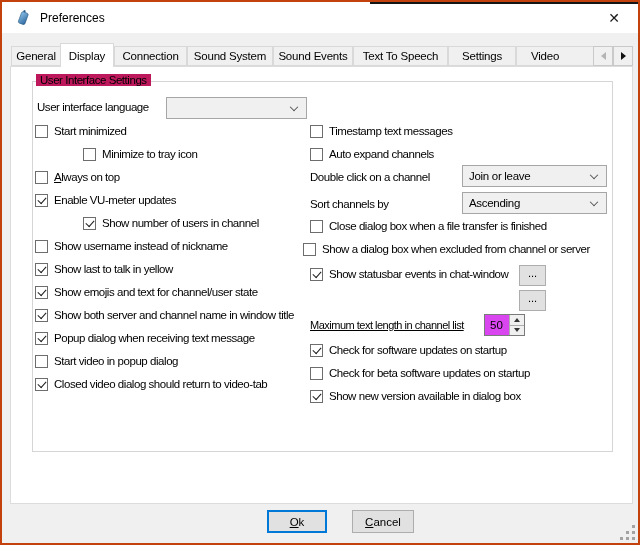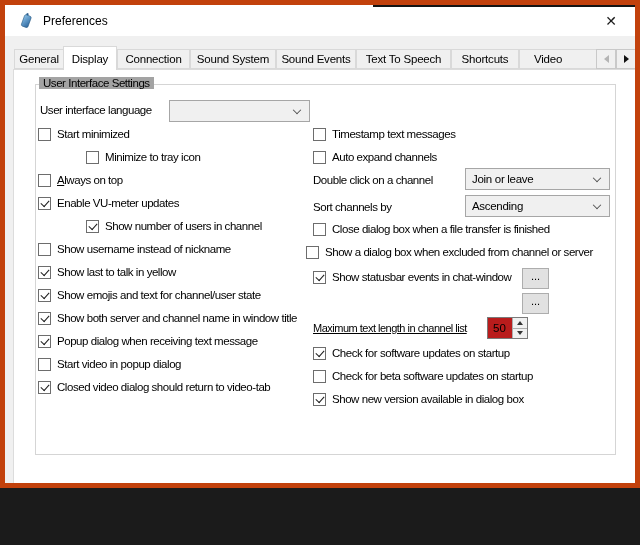--- a/index.html
+++ b/index.html
@@ -1,19 +1,19 @@
 <!DOCTYPE html>
 <html style="--accent: #0078d7;"><head>
 <meta charset="utf-8">
 <style>
   :root { --accent:#0078d7; }
   * { box-sizing:border-box; margin:0; padding:0; }
   body { font-family:"Liberation Sans", sans-serif; background:#1b1b1b; }
-  .win { position:relative; width:640px; height:488px; background:#f0f0f0;
-         border:5px solid #c2410c; overflow:hidden; font-size:11.5px; color:#000; }
+  .win { position:relative; width:640px; height:545px; background:#f0f0f0;
+         border:2px solid #c2410c; overflow:hidden; font-size:11.5px; color:#000; }
 
   
   .strip-top { position:absolute; left:368px; top:0; width:272px; height:2px; background:#141414; z-index:50; }
   .strip-bottom { position:absolute; left:0; top:543px; width:640px; height:2px; background:#141414; z-index:50; }
 
   
   .titlebar { position:absolute; left:0; top:0; width:100%; height:31px; background:#ffffff; }
   .title-icon { position:absolute; left:13px; top:7px; width:17px; height:17px; }
   .title-text { position:absolute; left:38px; top:9px; font-size:12px; }
   .close-btn { position:absolute; right:8px; top:4px; width:32px; height:23px;
@@ -29,21 +29,21 @@
                 border:1px solid #c9c9c9; display:flex; align-items:center; justify-content:center; z-index:4; }
   .tri-left { width:0; height:0; border-top:4px solid transparent; border-bottom:4px solid transparent; border-right:5px solid #b4b4b4; }
   .tri-right { width:0; height:0; border-top:4px solid transparent; border-bottom:4px solid transparent; border-left:5px solid #111; }
 
   
   .page { position:absolute; left:8px; top:64px; width:623px; height:438px;
           background:#fff; border:1px solid #dcdcdc; z-index:2; }
 
   .groupbox { position:absolute; left:30px; top:79px; width:581px; height:371px;
               border:1px solid #d5d5d5; z-index:3; }
-  .group-label { position:absolute; left:34px; top:72px; background:#a3a3a3; padding:0 4px; z-index:4; }
+  .group-label { position:absolute; left:34px; top:72px; background:#be185d; padding:0 4px; z-index:4; }
 
   .lbl, .static-label { font-size:11.5px; letter-spacing:-0.45px; white-space:nowrap; }
   .static-label { position:absolute; z-index:4; }
 
   .cbrow { position:absolute; height:16px; display:flex; align-items:center; gap:6px; z-index:4; white-space:nowrap; }
   .box { width:13px; height:13px; border:1px solid #6d6d6d; background:#fff; position:relative; flex:0 0 auto; }
   .box.on::after { content:""; position:absolute; left:2px; top:2px; width:7px; height:4px;
                    border-left:1.6px solid #1c1c1c; border-bottom:1.6px solid #1c1c1c;
                    transform:rotate(-48deg); }
 
@@ -52,21 +52,21 @@
            font-size:11.5px; letter-spacing:-0.3px; white-space:nowrap; }
   .chev { position:absolute; right:9px; top:50%; width:6px; height:6px;
           border-right:1.3px solid #4a4a4a; border-bottom:1.3px solid #4a4a4a;
           transform:translateY(-65%) rotate(45deg); }
 
   .dots-btn { position:absolute; width:27px; height:21px; background:#e1e1e1; border:1px solid #adadad;
               display:flex; align-items:flex-start; justify-content:center; z-index:4;
               font-size:11px; line-height:11px; padding-top:2px; }
 
   .spin { position:absolute; left:482px; top:312px; width:41px; height:22px;
-          background:#b91c1c; border:1px solid #7a7a7a; z-index:4; display:flex; }
+          background:#d946ef; border:1px solid #7a7a7a; z-index:4; display:flex; }
   .spin-val { flex:1; display:flex; align-items:center; padding-left:5px; font-size:11.5px; }
   .spin-btns { width:15px; border-left:1px solid #adadad; display:flex; flex-direction:column; background:#f0f0f0; }
   .spin-up, .spin-down { flex:1; display:flex; align-items:center; justify-content:center; }
   .spin-up { border-bottom:1px solid #adadad; }
   .arr-up { width:0; height:0; border-left:3.5px solid transparent; border-right:3.5px solid transparent; border-bottom:4px solid #333; }
   .arr-down { width:0; height:0; border-left:3.5px solid transparent; border-right:3.5px solid transparent; border-top:4px solid #333; }
 
   .btn { position:absolute; top:508px; height:23px; background:#e1e1e1; border:1px solid #adadad;
          display:flex; align-items:center; justify-content:center; font-size:11.5px; z-index:4; }
   .btn.default { border:2px solid var(--accent); }
@@ -97,21 +97,21 @@
         <span>✕</span>
       </span>
   </div>
 
   <div class="tab" style="left:9px;width:50px;">General</div>
   <div class="tab active" style="left:58px;width:54px;">Display</div>
   <div class="tab" style="left:112px;width:73px;">Connection</div>
   <div class="tab" style="left:185px;width:86px;">Sound System</div>
   <div class="tab" style="left:271px;width:80px;">Sound Events</div>
   <div class="tab" style="left:351px;width:95px;">Text To Speech</div>
-  <div class="tab" style="left:446px;width:68px;">Shortcuts</div>
+  <div class="tab" style="left:446px;width:68px;">Settings</div>
   <div class="tab" style="left:514px;width:78px;justify-content:flex-start;padding-left:14px;">Video</div>
   <div class="tab-scroll" style="left:591px;">
       <span class="tri-left"></span>
     </div>
   <div class="tab-scroll" style="left:611px;">
       <span class="tri-right"></span>
     </div>
 
   <div class="page"></div>
 

